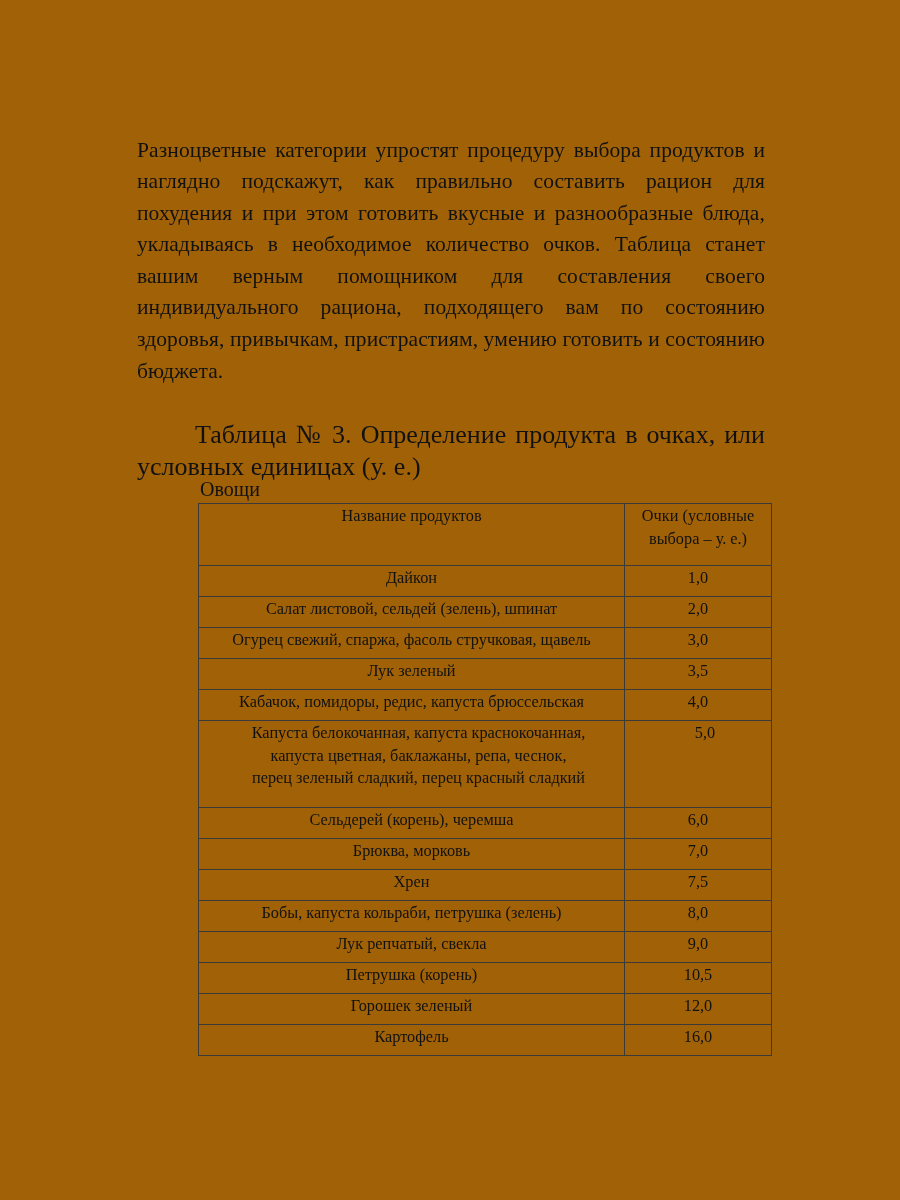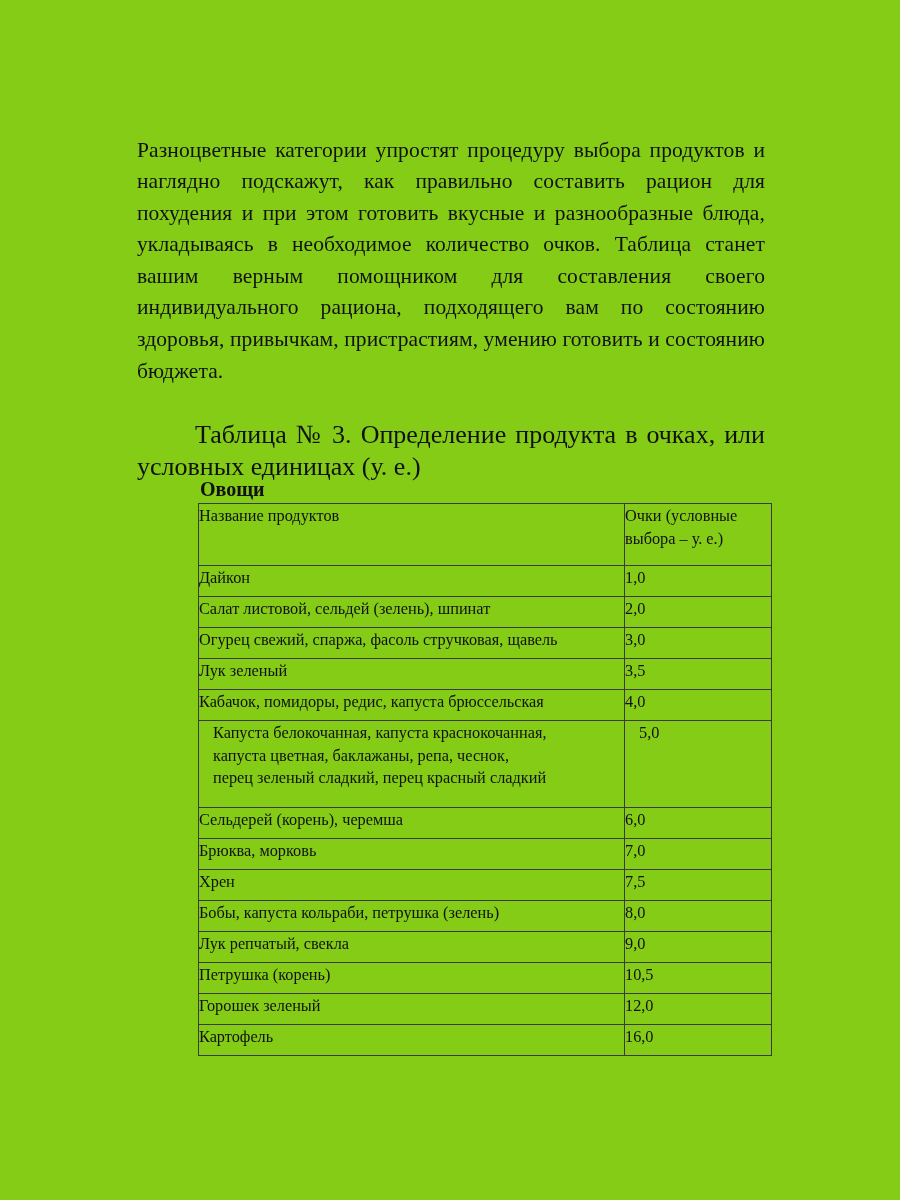--- a/index.html
+++ b/index.html
@@ -11,21 +11,21 @@
     width: 900px;
     height: 1200px;
     position: relative;
     font-family: "Liberation Serif", "DejaVu Serif", serif;
     color: #111111;
     overflow: hidden;
   }
   .page {
     position: absolute;
     inset: 0;
-    background: #84cc16;
+    background: #a16207;
   }
 
   
   .body-text {
     position: absolute;
     left: 137px;
     top: 113px;
     width: 628px;
     font-size: 21.5px;
     line-height: 31.6px;
@@ -46,21 +46,20 @@
     text-indent: 58px;
   }
 
   
   .section-label {
     position: absolute;
     left: 200px;
     top: 477px;
     font-size: 20px;
     line-height: 24px;
-    font-weight: bold;
   }
 
   
   .table-wrap {
     position: absolute;
     left: 198px;
     top: 503px;
     width: 573px;
   }
   table.points-table {
@@ -68,21 +67,21 @@
     width: 573px;
     table-layout: fixed;
     font-size: 16.3px;
     line-height: 22.6px;
   }
   table.points-table td,
   table.points-table th {
     border: 1px solid #3a3a3a;
     vertical-align: top;
     font-weight: normal;
-    text-align: left;
+    text-align: center;
     padding: 1px 0 2px 0;
   }
   col.c-name { width: 426px; }
   col.c-val  { width: 147px; }
 
   .cell-name {
     padding-left: 7px;
     padding-right: 4px;
   }
   .cell-val {

